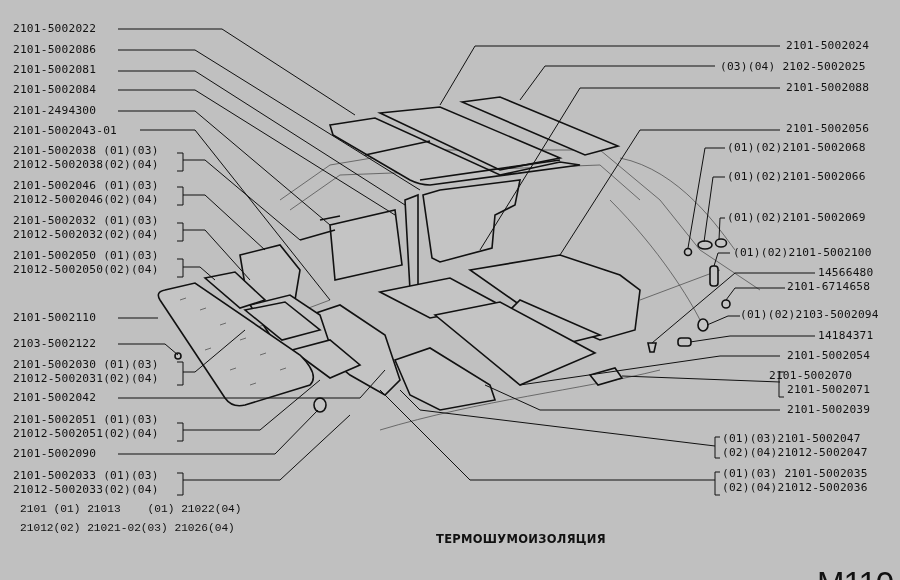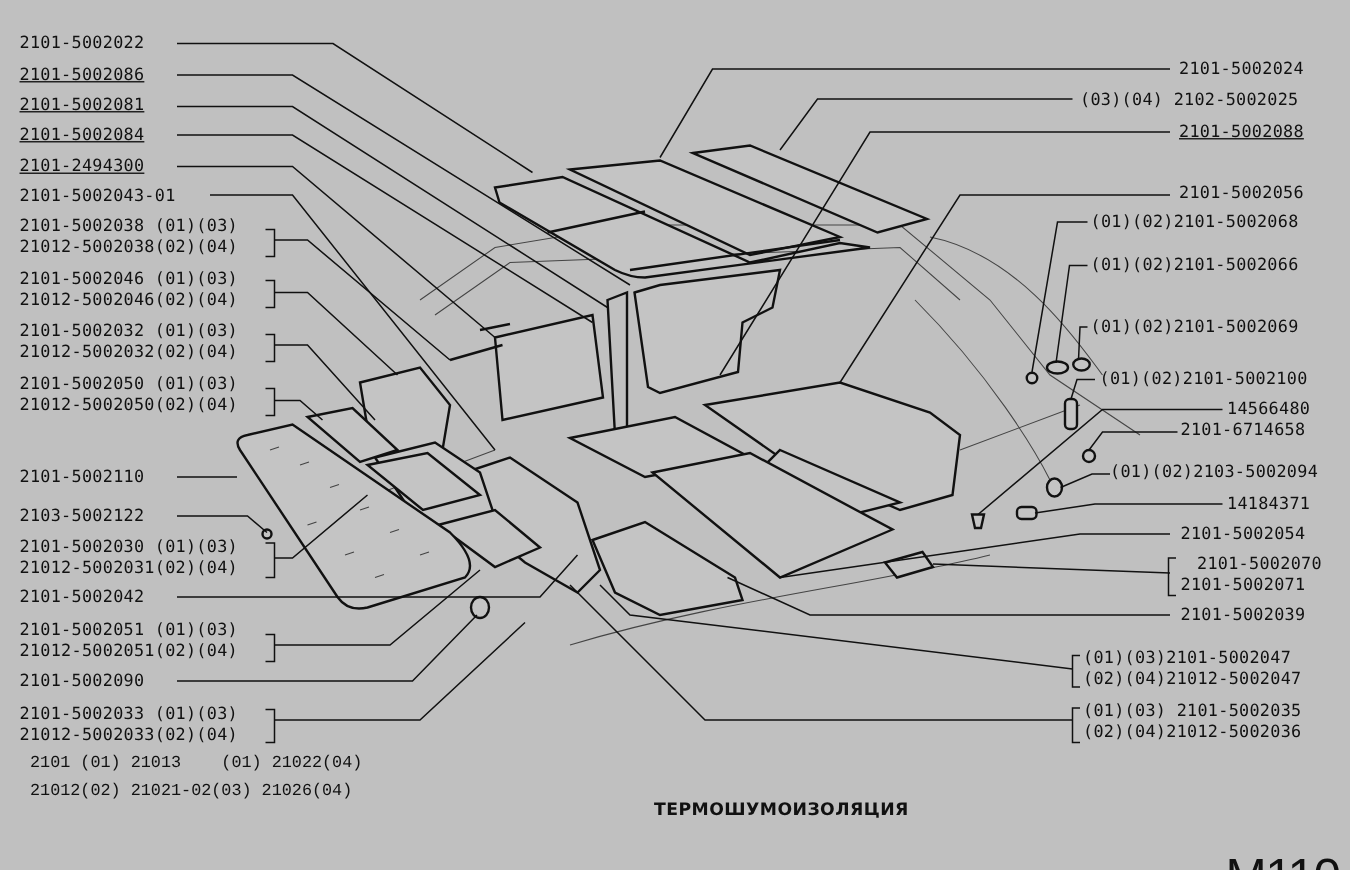--- a/index.html
+++ b/index.html
@@ -8,21 +8,21 @@
     background: #c0c0c0; position: relative;
     font-family: "DejaVu Sans Mono", "Liberation Mono", monospace;
     color: #111;
   }
   #diagram { position: absolute; left: 0; top: 0; width: 900px; height: 580px; }
   .lbl {
     position: absolute; font-size: 11.2px; line-height: 14px; white-space: pre;
     font-family: "DejaVu Sans Mono", "Liberation Mono", monospace; color: #111;
     letter-spacing: 0.2px; cursor: pointer;
   }
-  .lbl.strike { text-decoration: underline; text-decoration-color: #222; text-align: right; }
+  .lbl.strike { text-decoration-color: #222; text-align: right; }
   .legend { position: absolute; left: 20px; top: 500px; font-size: 11.2px; line-height: 19px; font-family: Liberation Mono, monospace; }
   .legend-row { white-space: pre; }
   .title-center {
     position: absolute; left: 436px; top: 532px; font-family: "DejaVu Sans", sans-serif;
     font-weight: bold; font-size: 11.5px; letter-spacing: 0.3px; color: #111;
   }
   .sheet-code {
     position: absolute; left: 817px; top: 517px; font-family: "Liberation Sans", sans-serif;
     font-size: 33px; color: #111; letter-spacing: -1px; margin-top: 48px;
   }
@@ -171,21 +171,21 @@
 <div class="lbl" style="left:786px;top:122px">2101-5002056</div>
 <div class="lbl" style="left:727px;top:141px">(01)(02)2101-5002068</div>
 <div class="lbl" style="left:727px;top:170px">(01)(02)2101-5002066</div>
 <div class="lbl" style="left:727px;top:211px">(01)(02)2101-5002069</div>
 <div class="lbl" style="left:733px;top:246px">(01)(02)2101-5002100</div>
 <div class="lbl" style="left:818px;top:266px">14566480</div>
 <div class="lbl" style="left:787px;top:280px">2101-6714658</div>
 <div class="lbl" style="left:740px;top:308px">(01)(02)2103-5002094</div>
 <div class="lbl" style="left:818px;top:329px">14184371</div>
 <div class="lbl" style="left:787px;top:349px">2101-5002054</div>
-<div class="lbl" style="left:798px;top:369px">2101-5002070</div>
+<div class="lbl" style="left:769px;top:369px">2101-5002070</div>
 <div class="lbl" style="left:787px;top:383px">2101-5002071</div>
 <div class="lbl" style="left:787px;top:403px">2101-5002039</div>
 <div class="lbl" style="left:722px;top:432px">(01)(03)2101-5002047</div>
 <div class="lbl" style="left:722px;top:446px">(02)(04)21012-5002047</div>
 <div class="lbl" style="left:722px;top:467px">(01)(03) 2101-5002035</div>
 <div class="lbl" style="left:722px;top:481px">(02)(04)21012-5002036</div>
 
 <div class="legend">
   <div class="legend-row">2101 (01) 21013    (01) 21022(04)</div>
   <div class="legend-row">21012(02) 21021-02(03) 21026(04)</div>

